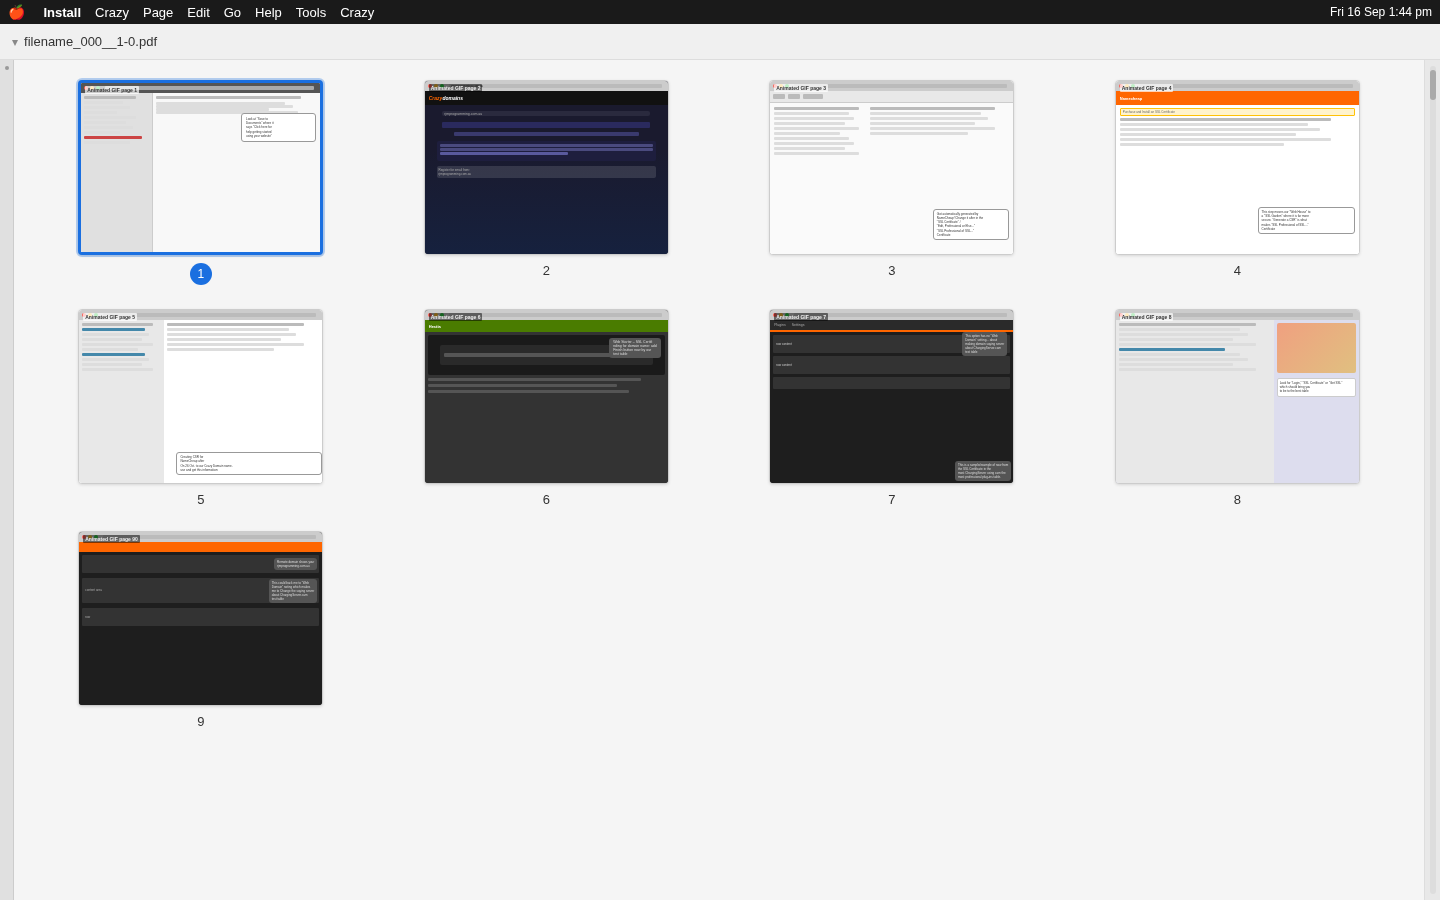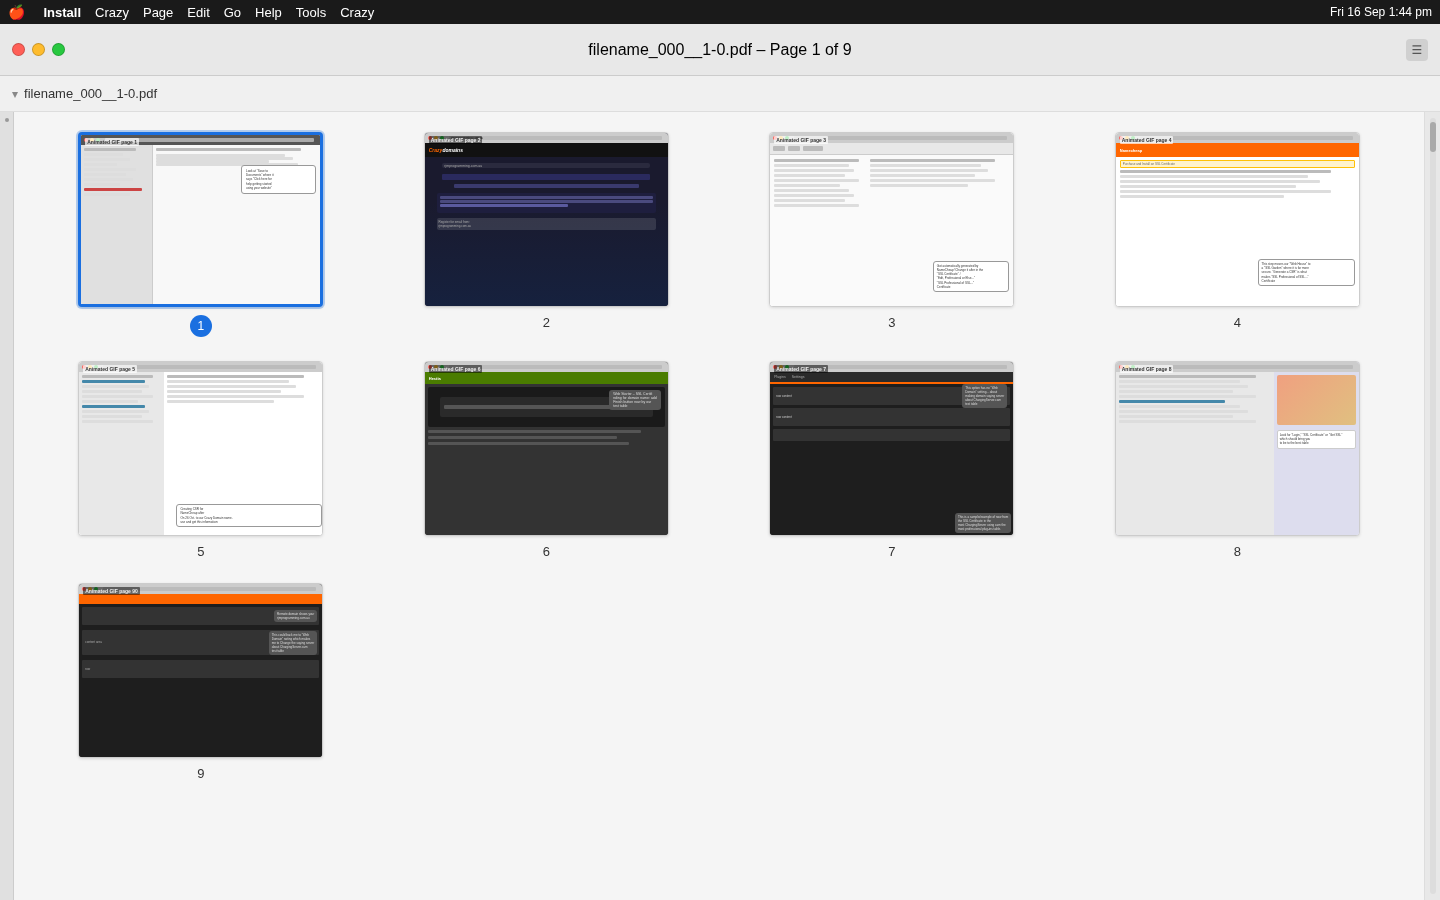--- a/index.html
+++ b/index.html
@@ -690,33 +690,20 @@
     <span class="menu-item">Tools</span>
     <span class="menu-item">Crazy</span>
   </div>
   <div class="menubar-right">
     <span>Fri 16 Sep  1:44 pm</span>
   </div>
 </div>
 
 <div class="window">
 
-  <div class="titlebar">
-    <div class="traffic-lights">
-      <div class="traffic-light close"></div>
-      <div class="traffic-light minimize"></div>
-      <div class="traffic-light maximize"></div>
-    </div>
-    <div class="titlebar-center">
-      <span>filename_000__1-0.pdf – Page 1 of 9</span>
-    </div>
-    <div class="titlebar-right">
-      <button class="titlebar-btn">☰</button>
-    </div>
-  </div>
 
   <div class="navbar">
     <span class="nav-arrow">▾</span>
     <span class="nav-breadcrumb">filename_000__1-0.pdf</span>
   </div>
 
   <div class="content-area">
 
     <div class="sidebar-strip">
       <div class="sidebar-dot"></div>

